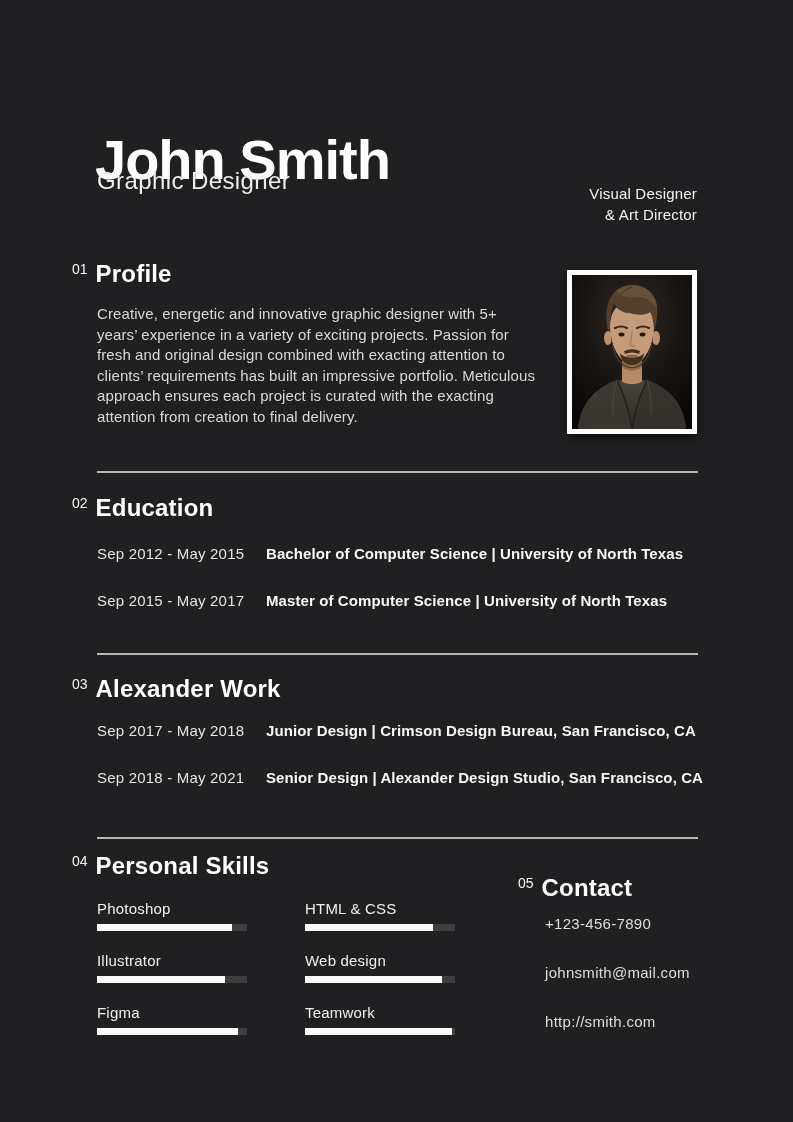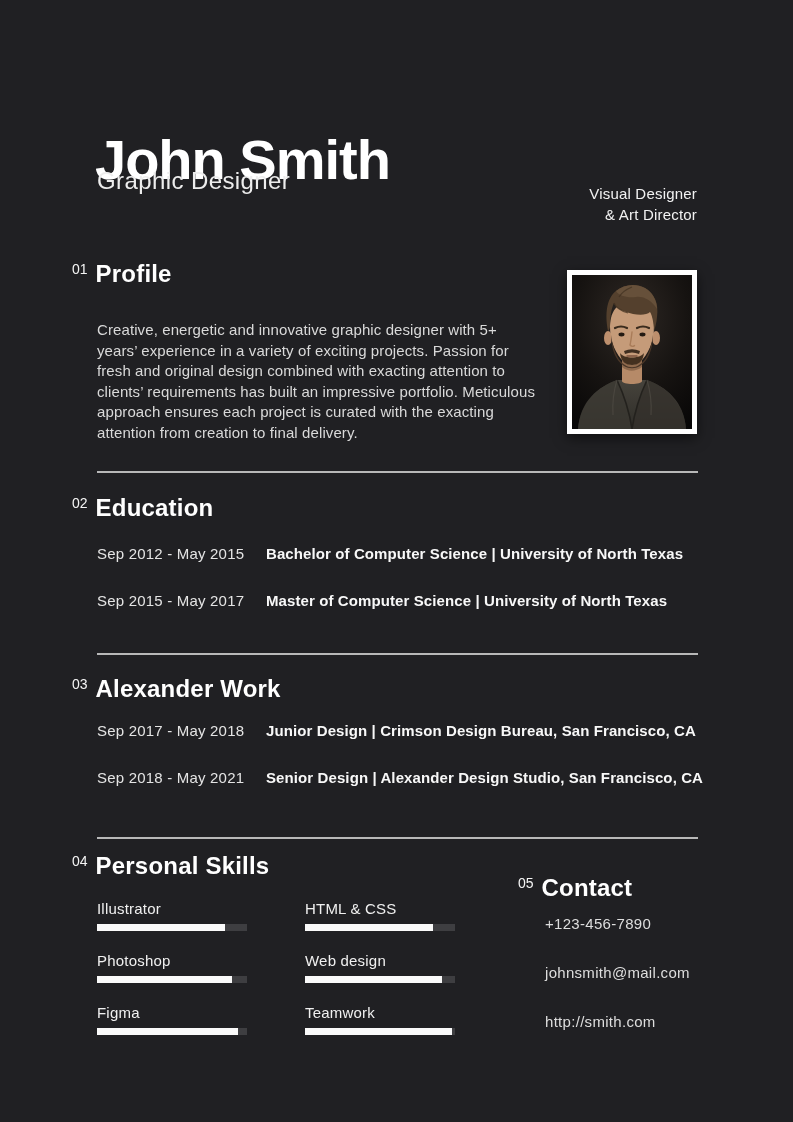--- a/index.html
+++ b/index.html
@@ -25,21 +25,21 @@
   .sec-head{position:absolute;display:flex;align-items:flex-start;gap:8px;}
   .sec-num{font-size:14px;font-weight:500;color:#f5f5f5;line-height:1;padding-top:1px;}
   .sec-title{margin:0;font-size:24px;font-weight:700;line-height:1.1;color:#ffffff;letter-spacing:.2px;}
   .sec-head.profile{left:72px;top:245px;}
   .sec-head.education{left:72px;top:479px;}
   .sec-head.experience{left:72px;top:660px;}
   .sec-head.skills{left:72px;top:837px;}
   .sec-head.contact{left:518px;top:859px;}
   
   .profile-body{
-    position:absolute;left:97px;top:289px;width:443px;
+    position:absolute;left:97px;top:273px;width:443px;
     font-size:15px;line-height:20.5px;letter-spacing:.1px;color:#d9d9d9;font-weight:400;
   }
   
   .photo-frame{
     position:absolute;left:567px;top:254px;width:130px;height:164px;
     background:#ffffff;padding:5px;box-sizing:border-box;
     box-shadow:0 4px 12px rgba(0,0,0,.55);
   }
   .photo-frame svg{display:block;width:120px;height:154px;}
   
@@ -167,29 +167,29 @@
     </div>
 
   <hr class="rule r3">
 
   <div class="sec-head skills">
     <span class="sec-num">04</span>
     <h2 class="sec-title">Personal Skills</h2>
   </div>
   <div class="skills-grid">
       <div class="skill">
+    <div class="skill-label">Photoshop</div>
+    <div class="skill-track">
+      <div class="skill-fill" style="width: 90%;"></div>
+    </div>
+  </div>
+      <div class="skill">
     <div class="skill-label">Illustrator</div>
     <div class="skill-track">
       <div class="skill-fill" style="width: 85%;"></div>
-    </div>
-  </div>
-      <div class="skill">
-    <div class="skill-label">Photoshop</div>
-    <div class="skill-track">
-      <div class="skill-fill" style="width: 90%;"></div>
     </div>
   </div>
       <div class="skill">
     <div class="skill-label">Figma</div>
     <div class="skill-track">
       <div class="skill-fill" style="width: 94%;"></div>
     </div>
   </div>
       <div class="skill">
     <div class="skill-label">HTML &amp; CSS</div>

